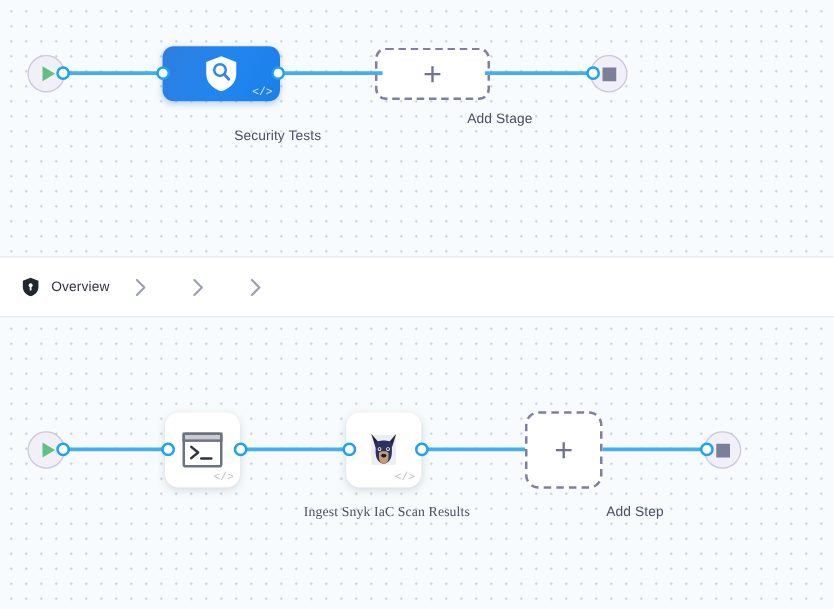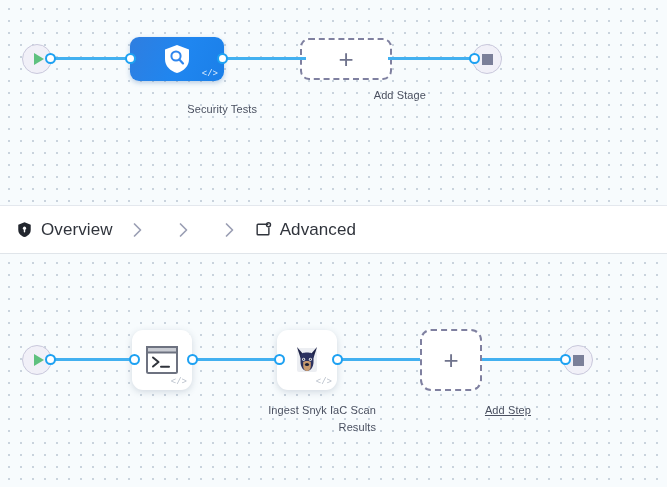--- a/index.html
+++ b/index.html
@@ -47,21 +47,21 @@
   .tab {
     display: flex;
     align-items: center;
     height: 48px;
     gap: 8px;
     padding: 0 2px;
     position: relative;
     cursor: pointer;
   }
   .tab-label {
-    font-size: 17px;
+    font-size: 11px;
     color: #30343c;
     letter-spacing: .1px;
     white-space: nowrap;
   }
   .tab.active .tab-label { font-weight: bold; color: #13161b; }
   .tab.active::after {
     content: "";
     position: absolute;
     left: -16px;
     right: -16px;
@@ -247,27 +247,20 @@
     </svg>
   </div>
 
 
   <div class="chevron">
     <svg width="13" height="18" viewBox="0 0 13 18">
       <path d="M3.5 3 L9.5 9 L3.5 15" fill="none" stroke="#9b9fb4" stroke-width="1.7" stroke-linecap="round" stroke-linejoin="round"></path>
     </svg>
   </div>
 
-  <div class="tab">
-    <svg class="tab-icon" viewBox="0 0 18 18">
-      <path d="M13.6 3.4 H3.2 A0.9 0.9 0 0 0 2.3 4.3 V13.7 A0.9 0.9 0 0 0 3.2 14.6 H13.8 A0.9 0.9 0 0 0 14.7 13.7 V7.4" fill="none" stroke="#30343c" stroke-width="1.5" stroke-linecap="round"></path>
-      <circle cx="14.3" cy="3.9" r="2.1" fill="none" stroke="#30343c" stroke-width="1.5"></circle>
-    </svg>
-    <span class="tab-label">Advanced</span>
-  </div>
 </div>
 
 <div class="canvas" id="step-canvas">
 
   <div class="edge" style="left:50px; top:104px; width:84px;"></div>
   <div class="edge" style="left:192px; top:104px; width:90px;"></div>
   <div class="edge" style="left:336px; top:104px; width:84px;"></div>
   <div class="edge" style="left:482px; top:104px; width:86px;"></div>
 
   <div class="node" style="left:22px; top:91px;">
@@ -303,28 +296,28 @@
         <circle cx="13.6" cy="16.2" r="1.5" fill="#ffffff"></circle>
         <circle cx="20.4" cy="16.2" r="1.5" fill="#ffffff"></circle>
         <circle cx="13.6" cy="16.2" r="0.8" fill="#1a1d33"></circle>
         <circle cx="20.4" cy="16.2" r="0.8" fill="#1a1d33"></circle>
       </svg>
       <span class="code-glyph">&lt;/&gt;</span>
     </div>
   </div>
   <div class="port" style="left:274px; top:100px;"></div>
   <div class="port" style="left:332px; top:100px;"></div>
-  <div class="node-label" style="left:236px; top:148px; width:140px;">Ingest Snyk IaC Scan Results</div>
+  <div class="node-label" style="left:236px; top:148px; width:140px;font-family:Liberation Serif, serif;">Ingest Snyk IaC Scan Results</div>
 
   <div class="node" style="left:420px; top:75px;">
     <div class="add-box" id="add-step-box">
       <span>+</span>
     </div>
   </div>
-  <div class="node-label" style="left:371px; top:148px; width:160px;text-decoration:underline;">Add Step</div>
+  <div class="node-label" style="left:371px; top:148px; width:160px;">Add Step</div>
 
   <div class="node" style="left:563px; top:91px;">
     <div class="terminal">
       <span class="stop-sq"></span>
     </div>
   </div>
   <div class="port" style="left:560px; top:100px;"></div>
 </div>
 
 </body></html>

